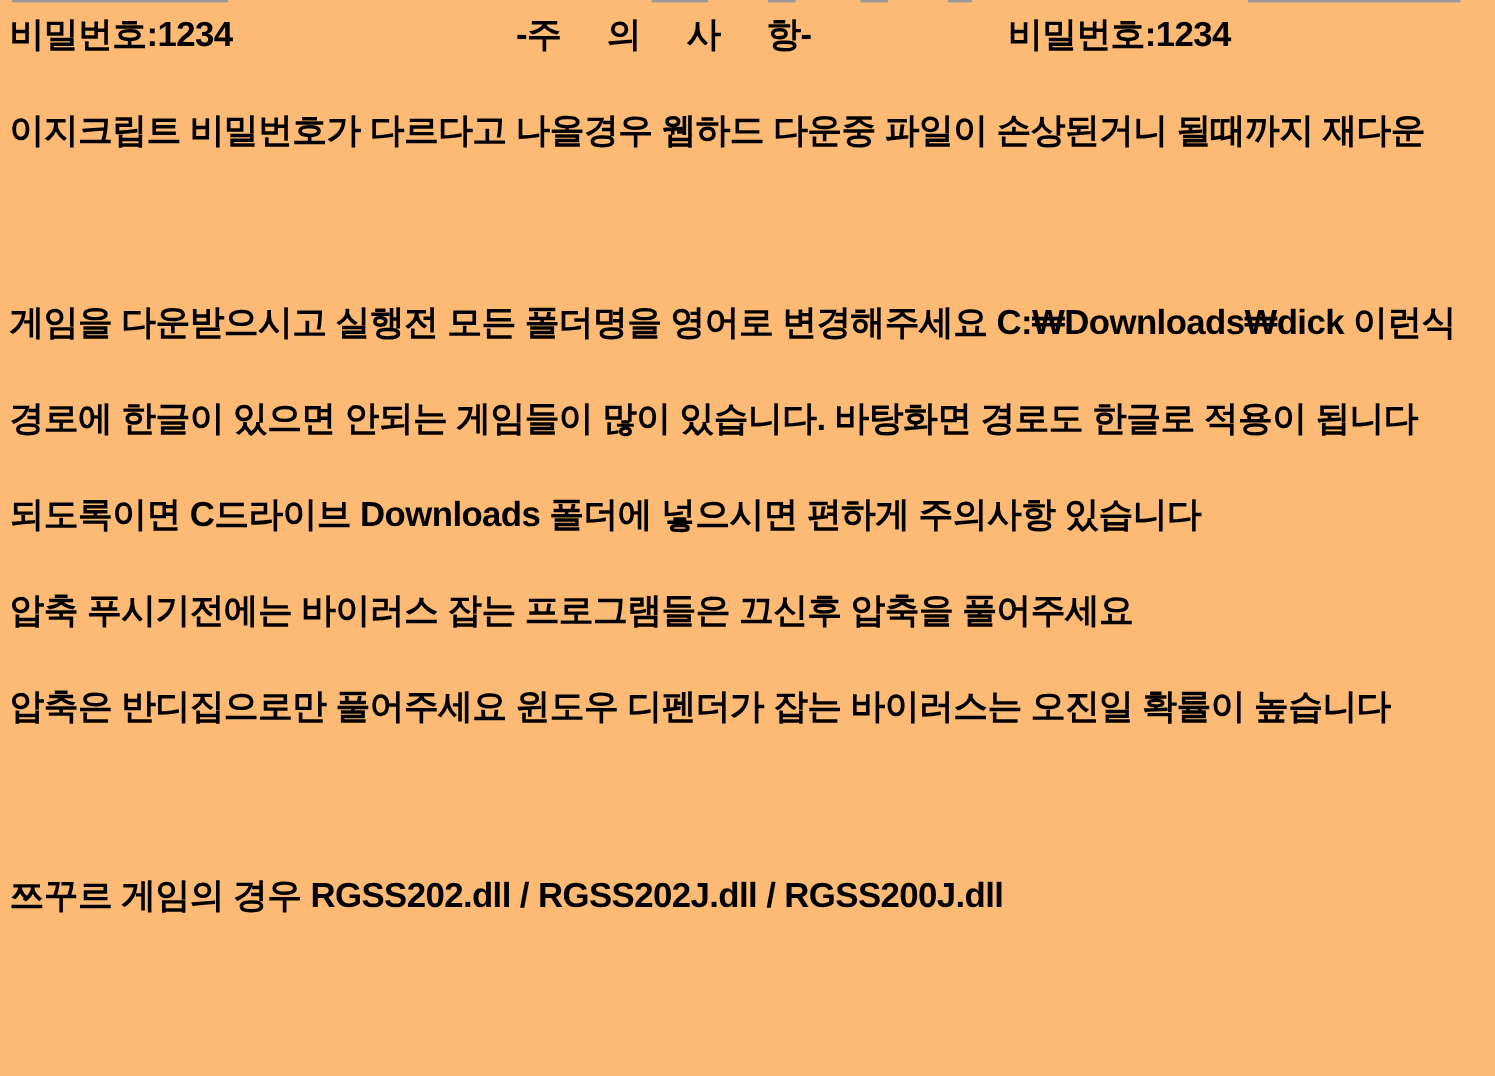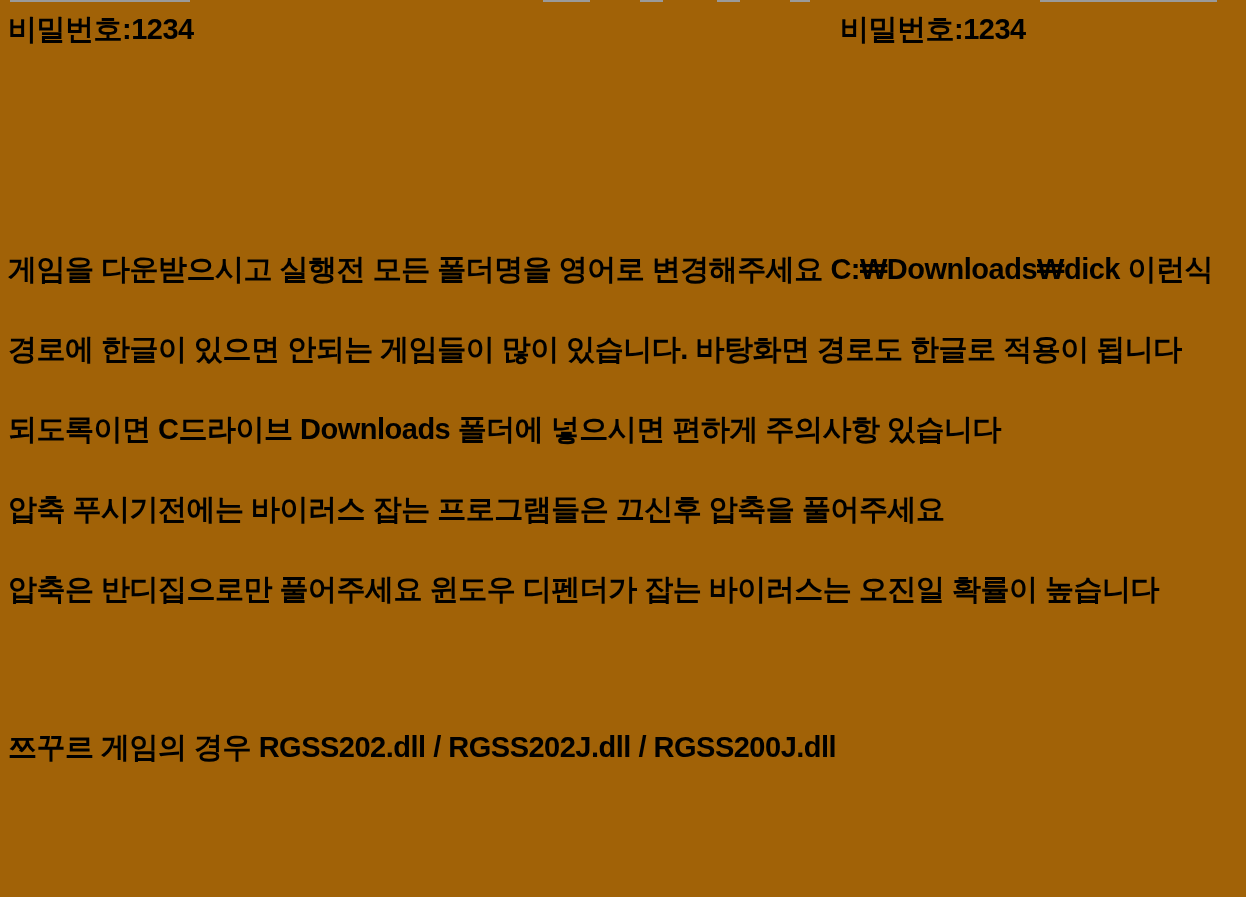--- a/index.html
+++ b/index.html
@@ -4,21 +4,21 @@
 <style>
   html, body {
     margin: 0;
     padding: 0;
     background: #ffffff;
   }
   .page {
     position: relative;
     width: 1246px;
     height: 897px;
-    background: #a16207;
+    background: #fdba74;
     overflow: hidden;
     font-family: "Liberation Sans", "DejaVu Sans", sans-serif;
     font-weight: 700;
     color: #000000;
   }
   .line {
     position: absolute;
     left: 8px;
     font-size: 29px;
     line-height: 34px;
@@ -45,22 +45,24 @@
 <div class="page">
 
   <div class="artifact" style="left:10px;width:180px"></div>
   <div class="artifact" style="left:543px;width:47px"></div>
   <div class="artifact" style="left:640px;width:23px"></div>
   <div class="artifact" style="left:717px;width:23px"></div>
   <div class="artifact" style="left:790px;width:20px"></div>
   <div class="artifact" style="left:1040px;width:177px"></div>
 
   <div class="line" style="top:12px">비밀번호:1234</div>
+  <div class="line hdr-center" style="top:12px">-주 의 사 항-</div>
   <div class="line hdr-right" style="top:12px">비밀번호:1234</div>
 
+  <div class="line" style="top:92px">이지크립트 비밀번호가 다르다고 나올경우 웹하드 다운중 파일이 손상된거니 될때까지 재다운</div>
   <div class="line" style="top:332px">경로에 한글이 있으면 안되는 게임들이 많이 있습니다. 바탕화면 경로도 한글로 적용이 됩니다</div>
   <div class="line" style="top:252px">게임을 다운받으시고 실행전 모든 폴더명을 영어로 변경해주세요 C:₩Downloads₩dick 이런식</div>
   <div class="line" style="top:412px">되도록이면 C드라이브 Downloads 폴더에 넣으시면 편하게 주의사항 있습니다</div>
   <div class="line" style="top:572px">압축은 반디집으로만 풀어주세요 윈도우 디펜더가 잡는 바이러스는 오진일 확률이 높습니다</div>
   <div class="line" style="top:492px">압축 푸시기전에는 바이러스 잡는 프로그램들은 끄신후 압축을 풀어주세요</div>
   <div class="line" style="top:730px">쯔꾸르 게임의 경우 RGSS202.dll / RGSS202J.dll / RGSS200J.dll</div>
 
 </div>
 
 </body></html>

